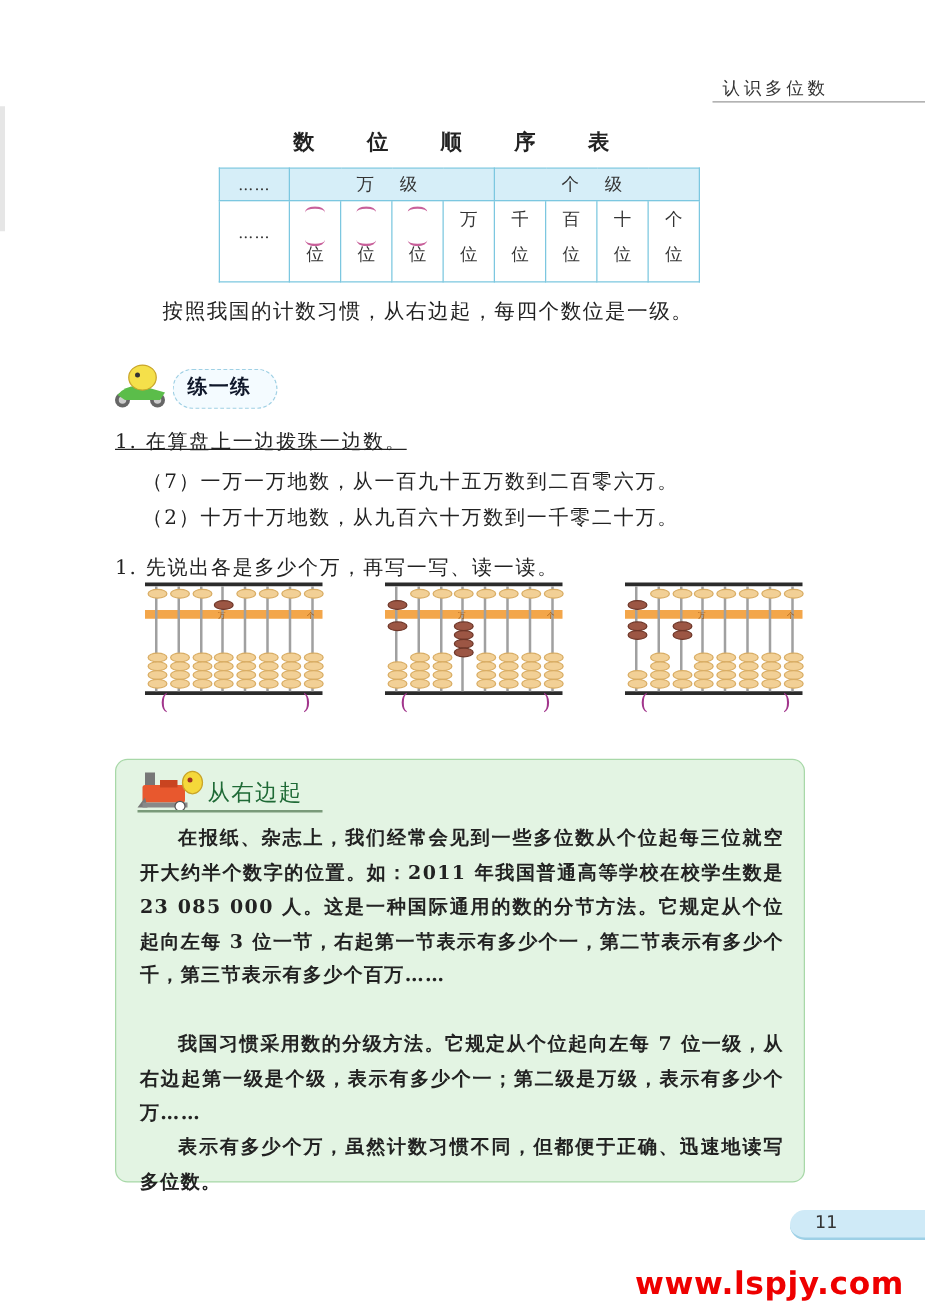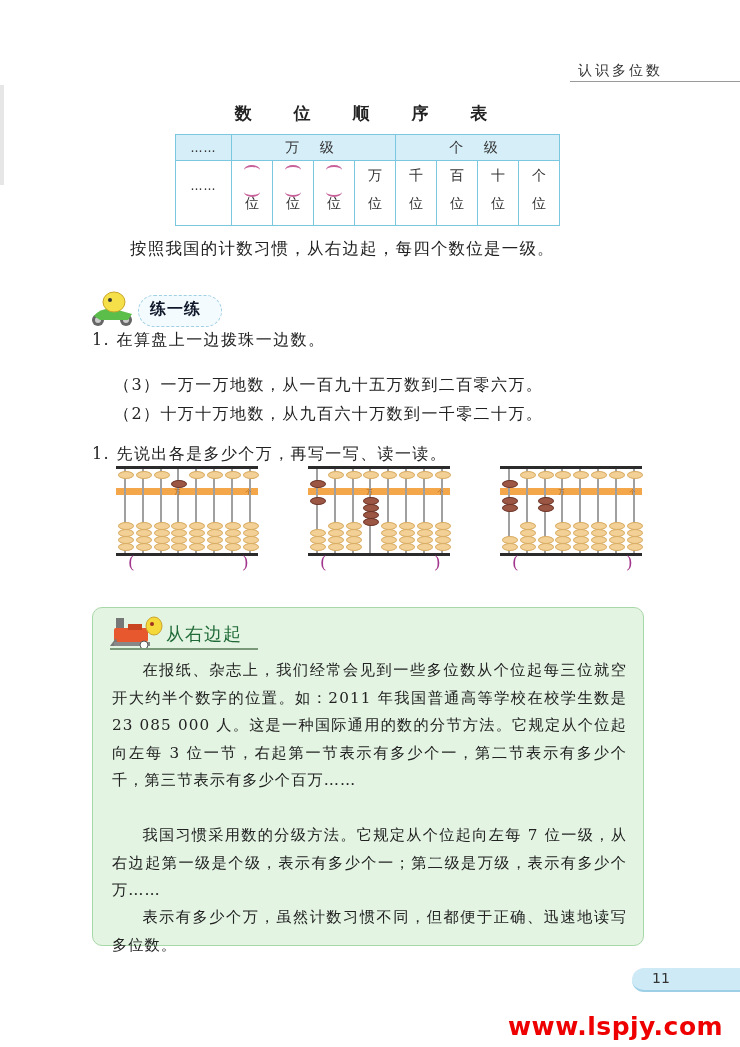--- a/index.html
+++ b/index.html
@@ -26,40 +26,40 @@
   .paren-top { position:absolute; left:50%; top:4px; width:16px; height:8px; margin-left:-8px; border-top:2px solid #c8609a; border-radius:50% 50% 0 0; }
   .paren-bot { position:absolute; left:50%; top:26px; width:16px; height:8px; margin-left:-8px; border-bottom:2px solid #c8609a; border-radius:0 0 50% 50%; }
 
   .rule-text { left:130px; top:238px; font-size:16.5px; letter-spacing:1.2px;text-align:right; }
 
   .practice-icon { left:88px; top:290px; width:50px; height:38px; }
   .practice-cloud { left:138px; top:295px; width:82px; height:30px; border:1px dashed #9fd0e4; border-radius:16px; background:#f4fbff; }
   .practice-label { left:150px; top:299px; font-size:16px; color:#0f172a; font-weight:bold; font-family:"DejaVu Sans", sans-serif; letter-spacing:1px; }
 
   .q { font-size:16px; letter-spacing:1.4px; }
-  .q1 { left:92px; top:330px; }
+  .q1 { left:92px; top:343px;text-decoration:underline; }
   .q1a { left:114px; top:375px; }
   .q1b { left:114px; top:404px; }
   .q2 { left:92px; top:444px; }
 
   .abacus { position:absolute; width:142px; height:90px; }
   .ab-top { position:absolute; left:0; right:0; top:0; height:3px; background:#2b2b2b; }
   .ab-bot { position:absolute; left:0; right:0; bottom:0; height:3px; background:#2b2b2b; }
   .ab-bar { position:absolute; left:0; right:0; top:22px; height:7px; background:#f3a64a; }
   .rod { position:absolute; top:3px; bottom:3px; width:2px; background:#a0a0a0; }
   .bead { position:absolute; width:14px; height:6px; border-radius:50%; background:#f2d096; border:1px solid #d9ad64; }
   .bead.on { background:#9c5644; border-color:#6e3628; }
   .marker { position:absolute; top:22px; font-size:6px; color:#a45a10; }
   .ans { position:absolute; font-size:17px; color:#a2358c; }
 
   .know-box { left:92px; top:607px; width:550px; height:337px; background:#e3f4e3; border:1px solid #a8d8a8; border-radius:10px; }
   .train { left:108px; top:612px; width:58px; height:38px; }
   .know-title { left:166px; top:622px; font-size:18px; color:#1f6a36; font-family:"DejaVu Sans", sans-serif; letter-spacing:1px; }
   .know-line { left:110px; top:648px; width:148px; height:2px; background:#7a9a7a; }
-  .para { position:absolute; left:112px; width:515px; font-size:15.2px; line-height:27.5px; letter-spacing:1.1px; color:#222; text-align:justify; }
+  .para { position:absolute; left:112px; width:515px; font-size:15.2px; line-height:27.5px; letter-spacing:1.1px; color:#222; text-align:justify;font-weight:bold; }
 
   .page-tab { left:632px; top:968px; width:120px; height:22px; background:#cfeaf7; border-radius:12px 0 0 12px; border-bottom:2px solid #9dd0e6; }
   .page-num { left:652px; top:970px; font-size:14px; color:#333; font-family:"DejaVu Sans", sans-serif; }
   .watermark { left:508px; top:1012px; font-size:25px; color:#ee0000; font-weight:bold; font-family:"DejaVu Sans", sans-serif; letter-spacing:0.5px; }
 </style>
 </head>
 <body>
 
 <div class="abs left-edge"></div>
 <div class="abs header-title">认识多位数</div>
@@ -142,21 +142,21 @@
   <circle cx="38" cy="30" r="6" fill="#666"></circle>
     <circle cx="38" cy="30" r="3" fill="#ccc"></circle>
   <path d="M6 26 Q14 16 30 20 L44 24 L40 30 L12 30 Z" fill="#5bbd4a"></path>
   <ellipse cx="26" cy="12" rx="11" ry="10" fill="#f5e04a" stroke="#c9a52a"></ellipse>
   <circle cx="22" cy="10" r="2" fill="#333"></circle>
 </svg>
 <div class="abs practice-cloud"></div>
 <div class="abs practice-label">练一练</div>
 
 <div class="abs q q1">1. 在算盘上一边拨珠一边数。</div>
-<div class="abs q q1a">（3）一万一万地数，从一百九十五万数到二百零六万。</div>
+<div class="abs q q1a">（7）一万一万地数，从一百九十五万数到二百零六万。</div>
 <div class="abs q q1b">（2）十万十万地数，从九百六十万数到一千零二十万。</div>
 <div class="abs q q2">1. 先说出各是多少个万，再写一写、读一读。</div>
 
 <div id="abaci-host">
     <div class="abacus" style="left: 116px; top: 466px;">
       <div class="ab-top"></div>
       <div class="ab-bar"></div>
       <div class="ab-bot"></div>
       <div class="rod" style="left: 8px;"></div>
       <div class="bead" style="left: 2px; top: 5px;"></div>

